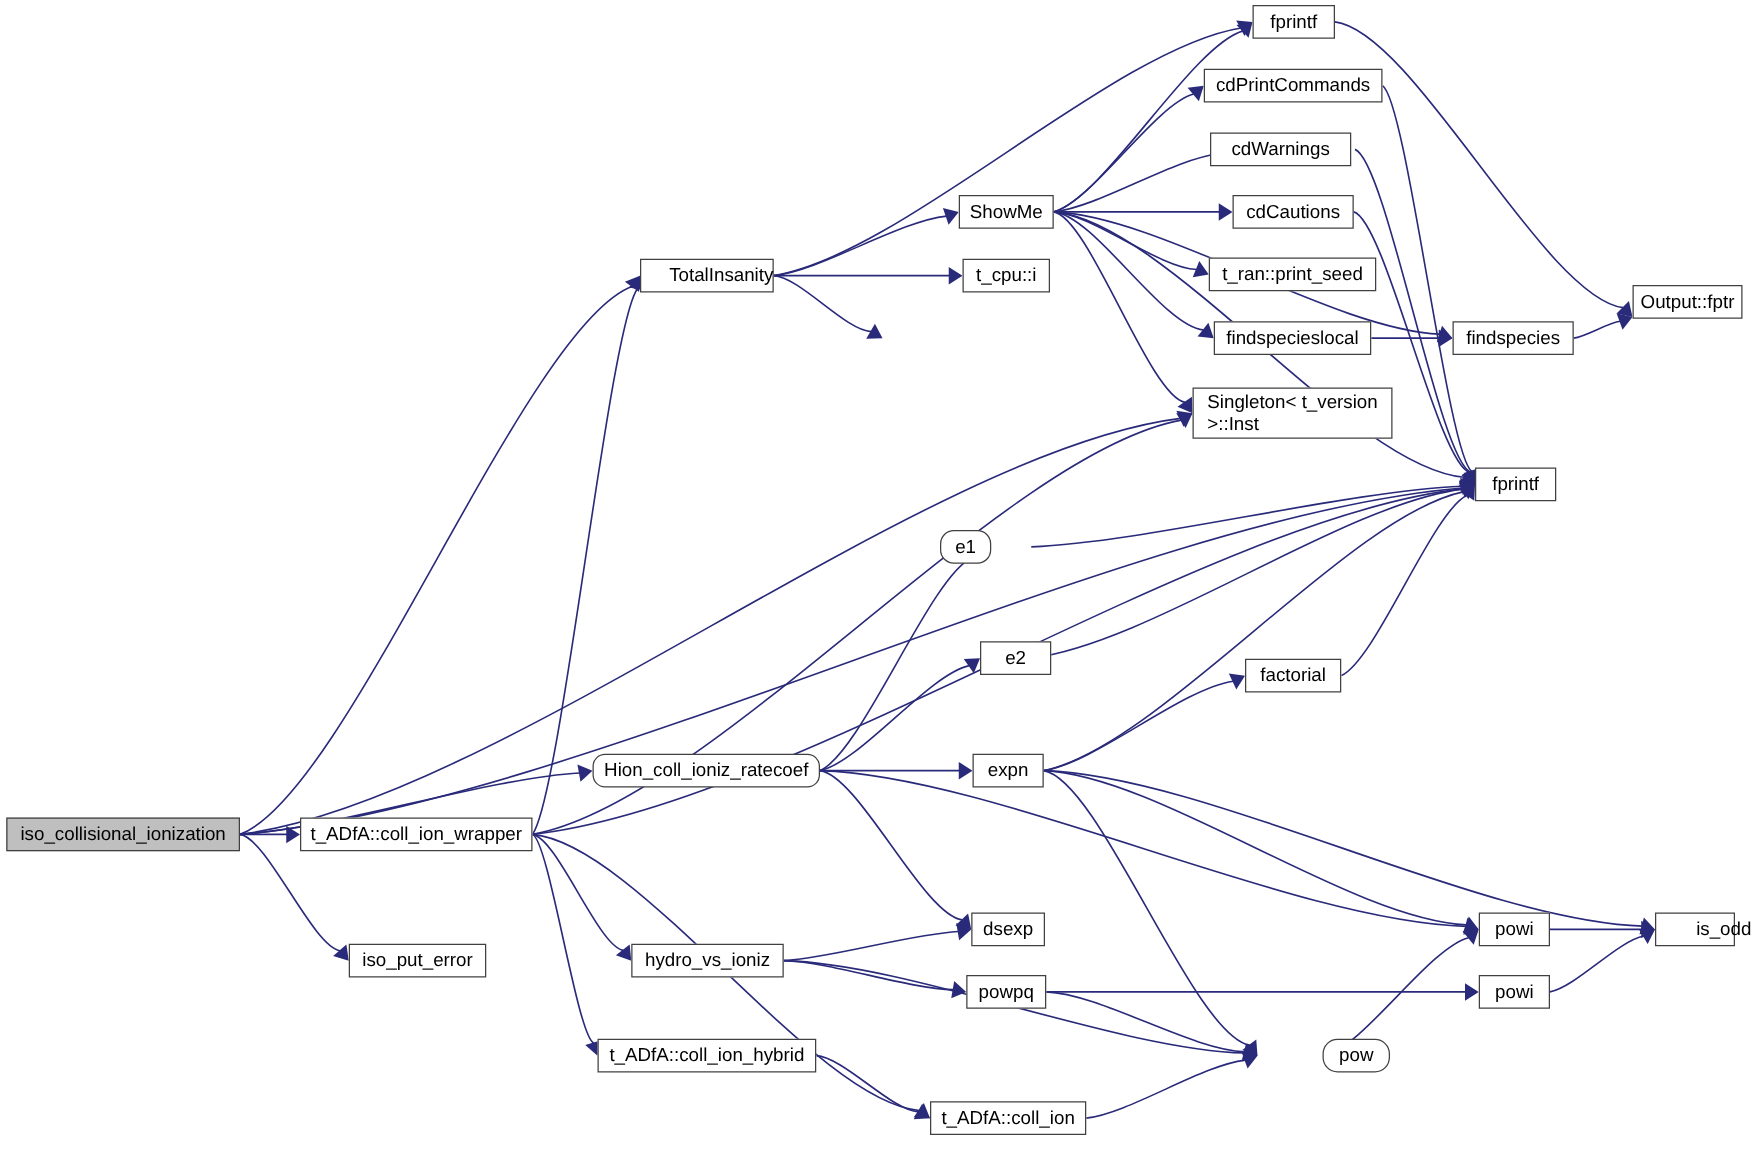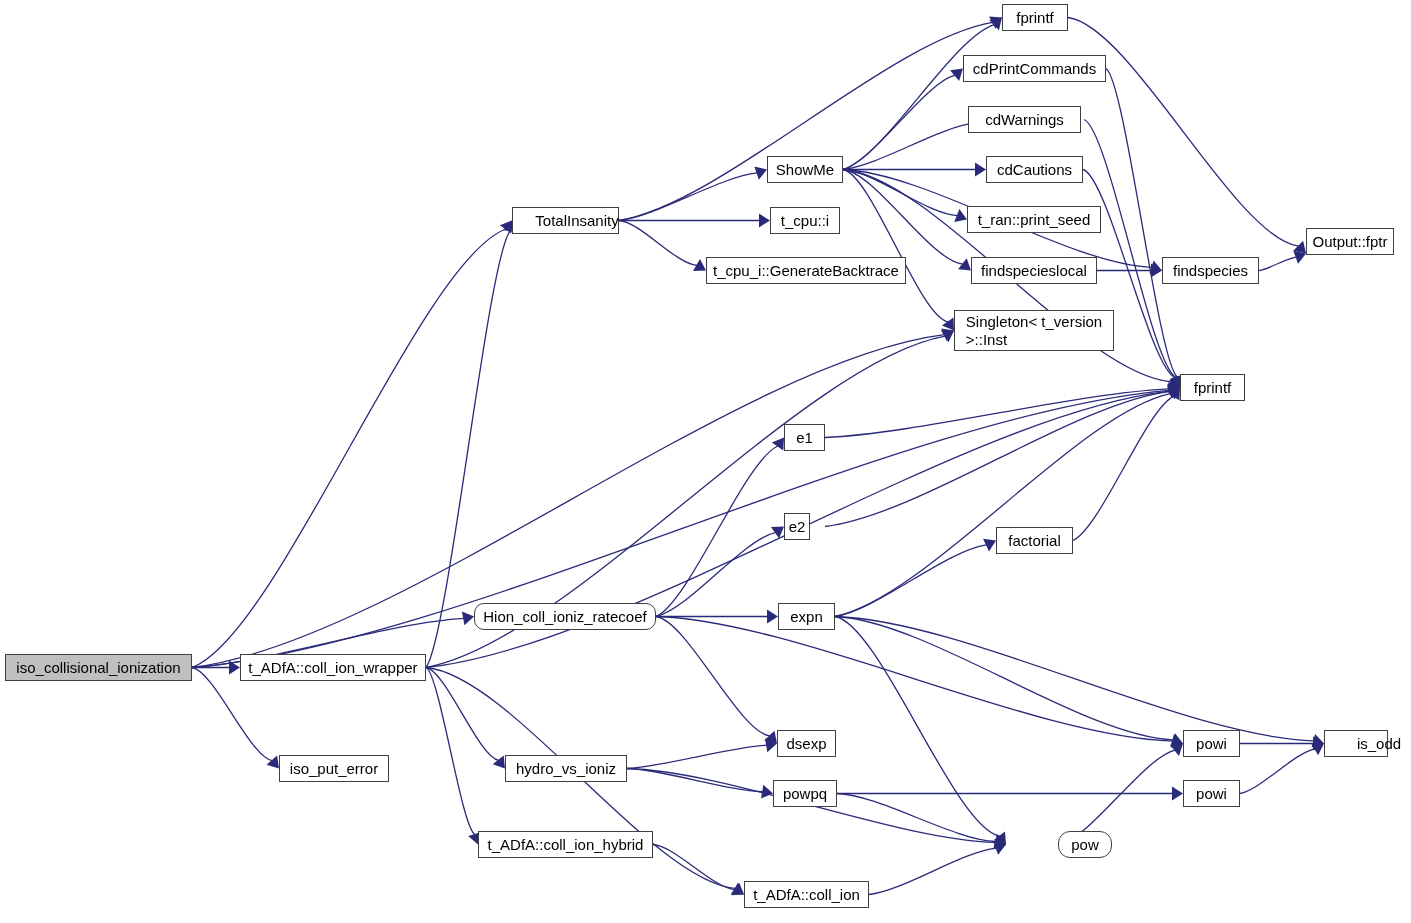--- a/index.html
+++ b/index.html
@@ -155,34 +155,33 @@
       <polygon points="1324,743.5 1313,736.5 1313,750.5" fill="#2a2a7a"></polygon>
       <path d="M 1240 793.5 C 1260.6306070734274 789.6207003800743, 1294.3897822844908 752.724305954498, 1315.0203893579185 748.8450063345723" fill="none" stroke="#2a2a7a" stroke-width="1.3"></path>
       <polygon points="1324,743.5 1310.9673912531193,743.1112722665765 1318.128165289867,755.1413726483125" fill="#2a2a7a"></polygon>
     </svg>
 <div class="node highlight" style="left: 5px; top: 654px; width: 187px; height: 27px;">iso_collisional_ionization</div>
     <div class="node" style="left: 240px; top: 654px; width: 186px; height: 27px;">t_ADfA::coll_ion_wrapper</div>
     <div class="node" style="left: 279px; top: 755px; width: 110px; height: 27px;">iso_put_error</div>
     <div class="node" style="left: 512px; top: 207px; width: 107px; height: 27px; padding-left: 23px;">TotalInsanity</div>
     <div class="node" style="left: 767px; top: 156px; width: 76px; height: 27px;">ShowMe</div>
     <div class="node" style="left: 770px; top: 207px; width: 70px; height: 27px;">t_cpu::i</div>
-    <div class="node" style="left: 706px; top: 257px; width: 200px; height: 27px;">t_cpu_i::GenerateBacktrace</div>
     <div class="node" style="left: 1002px; top: 4px; width: 66px; height: 27px;">fprintf</div>
     <div class="node" style="left: 963px; top: 55px; width: 143px; height: 27px;">cdPrintCommands</div>
     <div class="node" style="left: 968px; top: 106px; width: 113px; height: 27px;">cdWarnings</div>
     <div class="node" style="left: 986px; top: 156px; width: 97px; height: 27px;">cdCautions</div>
     <div class="node" style="left: 967px; top: 206px; width: 134px; height: 27px;">t_ran::print_seed</div>
     <div class="node" style="left: 971px; top: 257px; width: 126px; height: 27px;">findspecieslocal</div>
     <div class="node" style="left: 1162px; top: 257px; width: 97px; height: 27px;">findspecies</div>
     <div class="node" style="left: 1306px; top: 228px; width: 88px; height: 27px;">Output::fptr</div>
     <div class="node" style="left: 954px; top: 310px; width: 160px; height: 41px;">Singleton&lt; t_version
 &gt;::Inst</div>
     <div class="node" style="left: 1180px; top: 374px; width: 65px; height: 27px;">fprintf</div>
-    <div class="node" style="left: 784px; top: 424px; width: 41px; height: 27px;">e1</div>
-    <div class="node" style="left: 784px; top: 513px; width: 26px; height: 27px;">e2</div>
+    <div class="node" style="left: 752px; top: 424px; width: 41px; height: 27px; border-radius: 11px;">e1</div>
+    <div class="node" style="left: 784px; top: 513px; width: 57px; height: 27px;">e2</div>
     <div class="node" style="left: 996px; top: 527px; width: 77px; height: 27px;">factorial</div>
     <div class="node" style="left: 474px; top: 603px; width: 182px; height: 27px; border-radius: 10px;">Hion_coll_ioniz_ratecoef</div>
     <div class="node" style="left: 778px; top: 603px; width: 57px; height: 27px;">expn</div>
     <div class="node" style="left: 777px; top: 730px; width: 59px; height: 27px;">dsexp</div>
     <div class="node" style="left: 505px; top: 755px; width: 122px; height: 27px;">hydro_vs_ioniz</div>
     <div class="node" style="left: 773px; top: 780px; width: 64px; height: 27px;">powpq</div>
     <div class="node" style="left: 478px; top: 831px; width: 175px; height: 27px;">t_ADfA::coll_ion_hybrid</div>
     <div class="node" style="left: 744px; top: 881px; width: 125px; height: 27px;">t_ADfA::coll_ion</div>
     <div class="node" style="left: 1058px; top: 831px; width: 54px; height: 27px; border-radius: 12px;">pow</div>
     <div class="node" style="left: 1183px; top: 730px; width: 57px; height: 27px;">powi</div>

